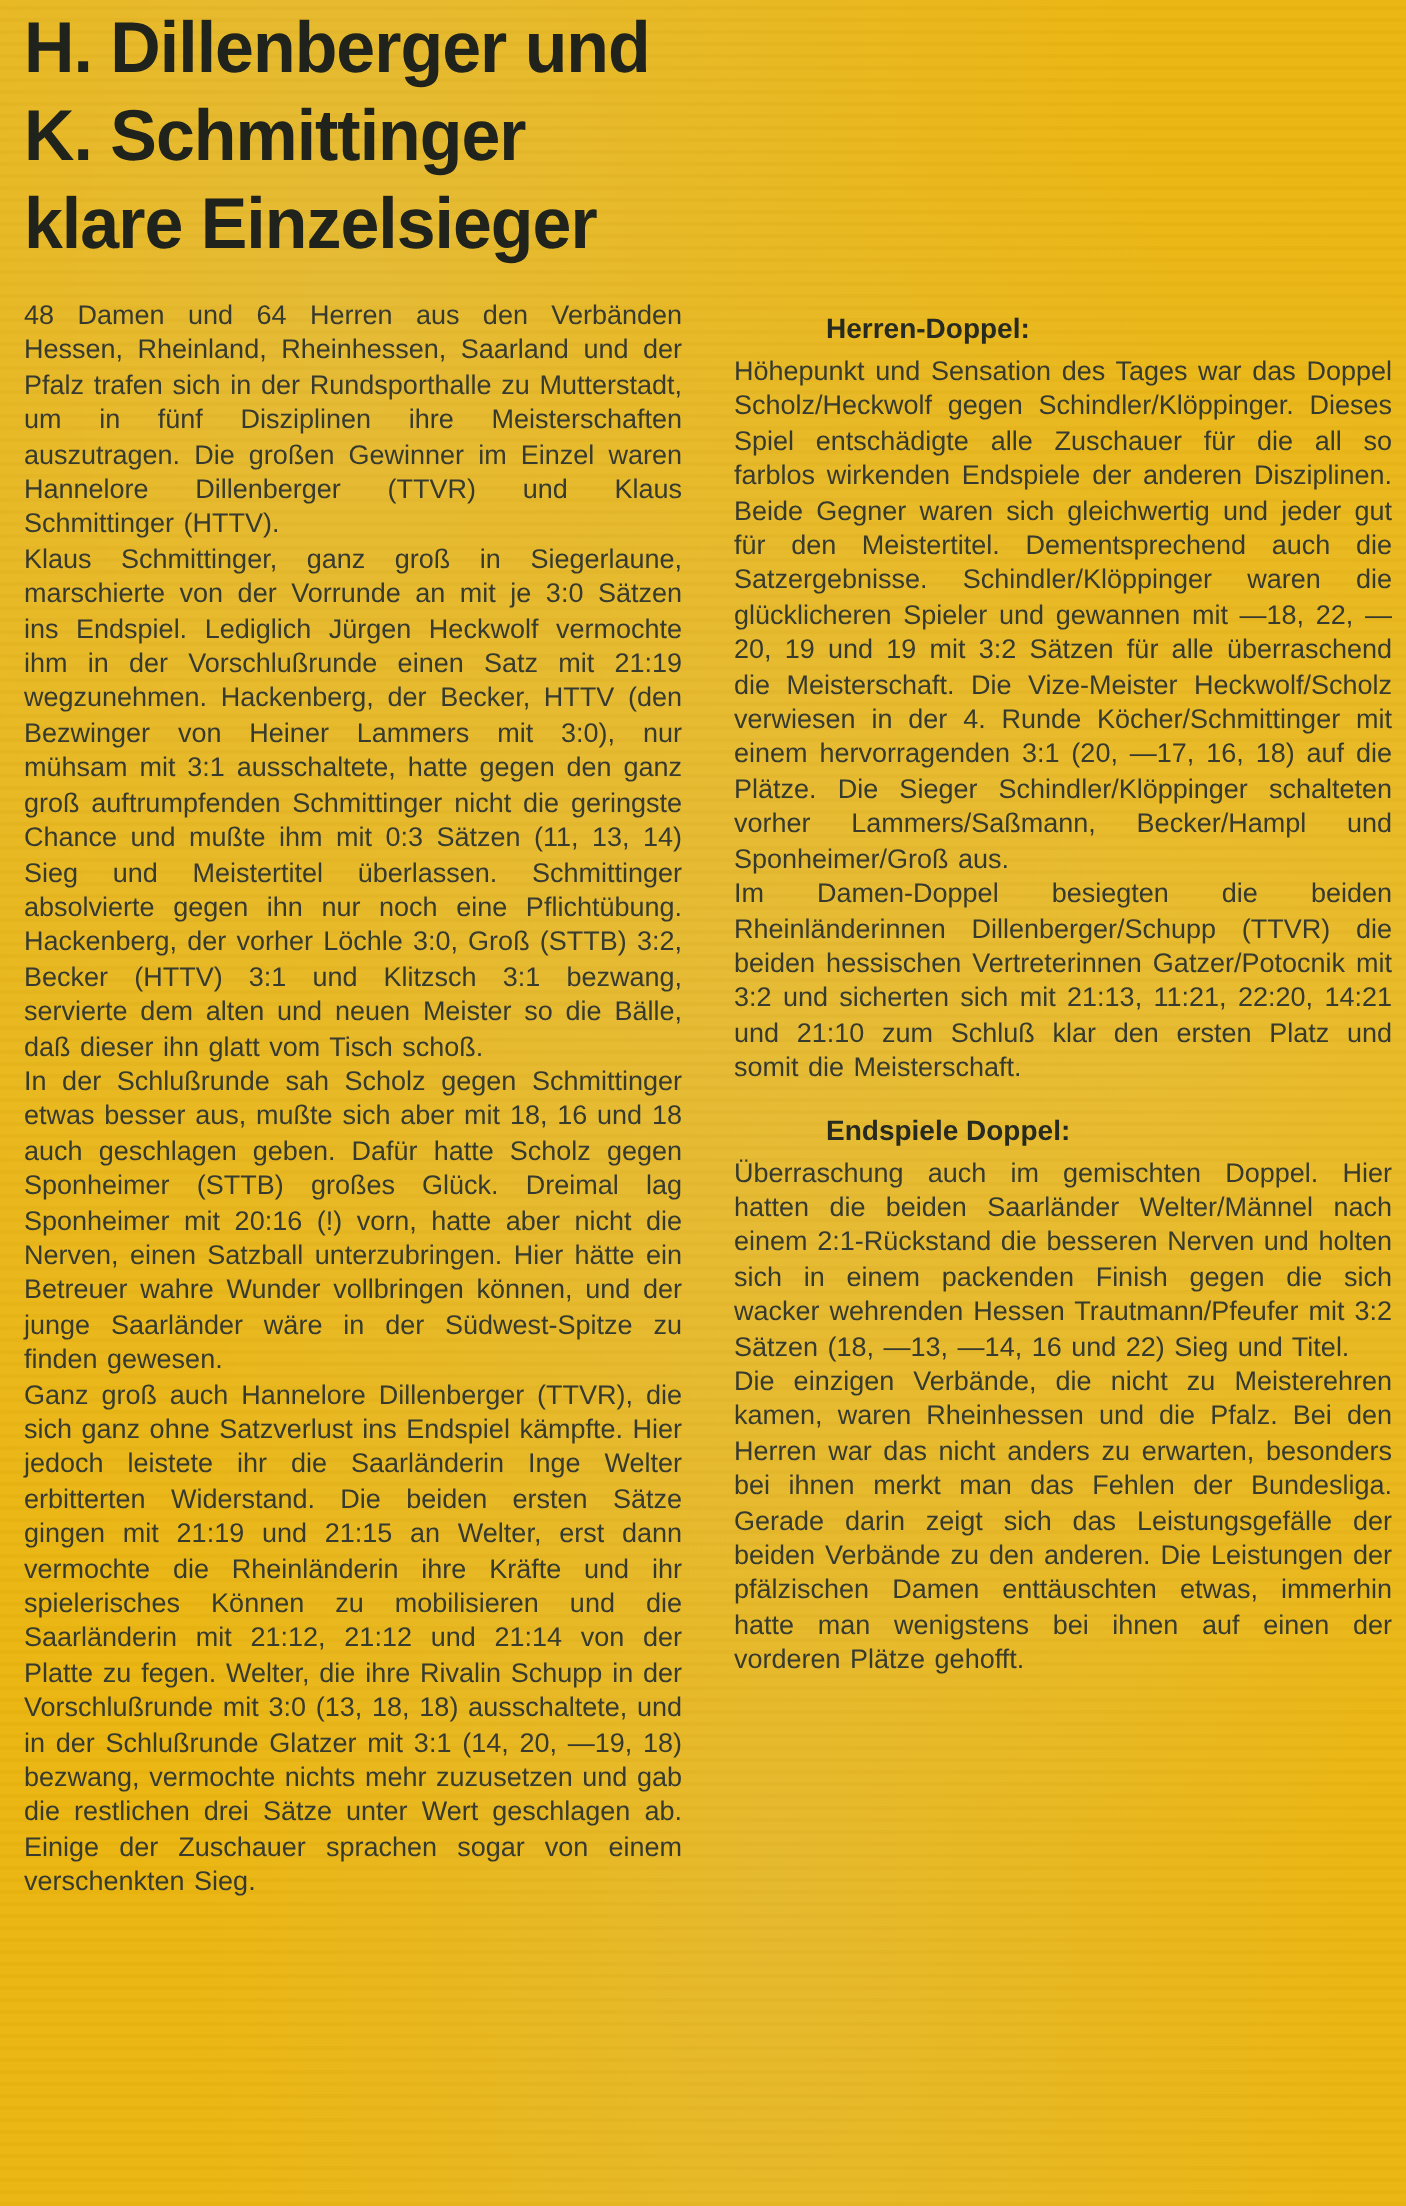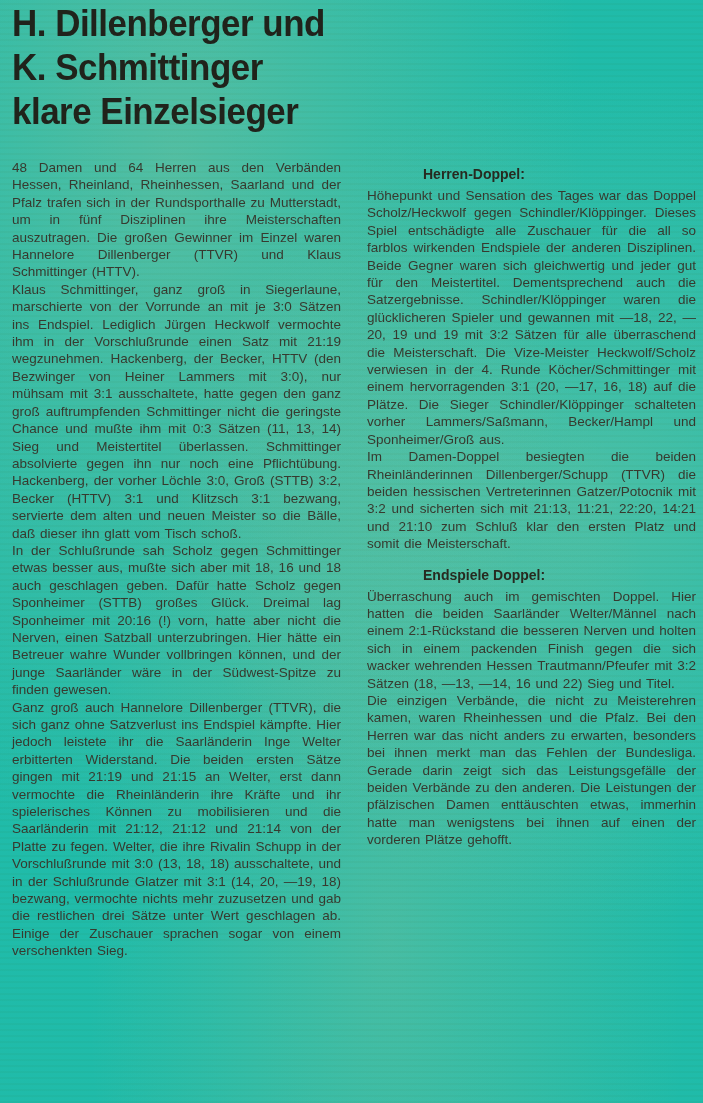--- a/index.html
+++ b/index.html
@@ -5,21 +5,21 @@
   html, body { margin: 0; padding: 0; }
   body {
     background: #d8cda8;
     font-family: "Liberation Sans", sans-serif;
   }
   .page {
     position: relative;
     width: 703px;
     height: 1103px;
     margin: 0 auto;
-    background: #14b8a6;
+    background: #eab308;
     overflow: hidden;
     color: #34372c;
   }
   
   .page::before {
     content: "";
     position: absolute;
     inset: 0;
     background:
       repeating-linear-gradient(0deg, rgba(197,176,120,0.07) 0 2px, rgba(255,250,230,0.05) 2px 6px),
@@ -38,41 +38,41 @@
     font-weight: bold;
     letter-spacing: -0.5px;
     color: #20231b;
     transform: scaleX(0.97);
     transform-origin: left top;
   }
   .headline span { display: block; }
   .columns {
     position: absolute;
     left: 12px;
-    top: 159px;
+    top: 149px;
     width: 683px;
     display: flex;
     gap: 26px;
   }
   .col {
     width: 329px;
     flex: 0 0 329px;
   }
   .col p {
     margin: 0;
     font-size: 13.5px;
     line-height: 17.4px;
     text-align: justify;
     word-spacing: 1px;
     hyphens: auto;
     -webkit-hyphens: auto;
     color: #373a2f;
   }
   .col h2 {
-    margin: 10px 0 4px 16px;
+    margin: 10px 0 4px 6px;
     font-size: 14px;
     line-height: 18px;
     font-weight: bold;
     color: #272a20;
     padding-left: 40px;
   }
   .col.right h2.first { margin-top: 6px; }
   .col.right h2 { margin-top: 13px; }
 </style>
 </head>

